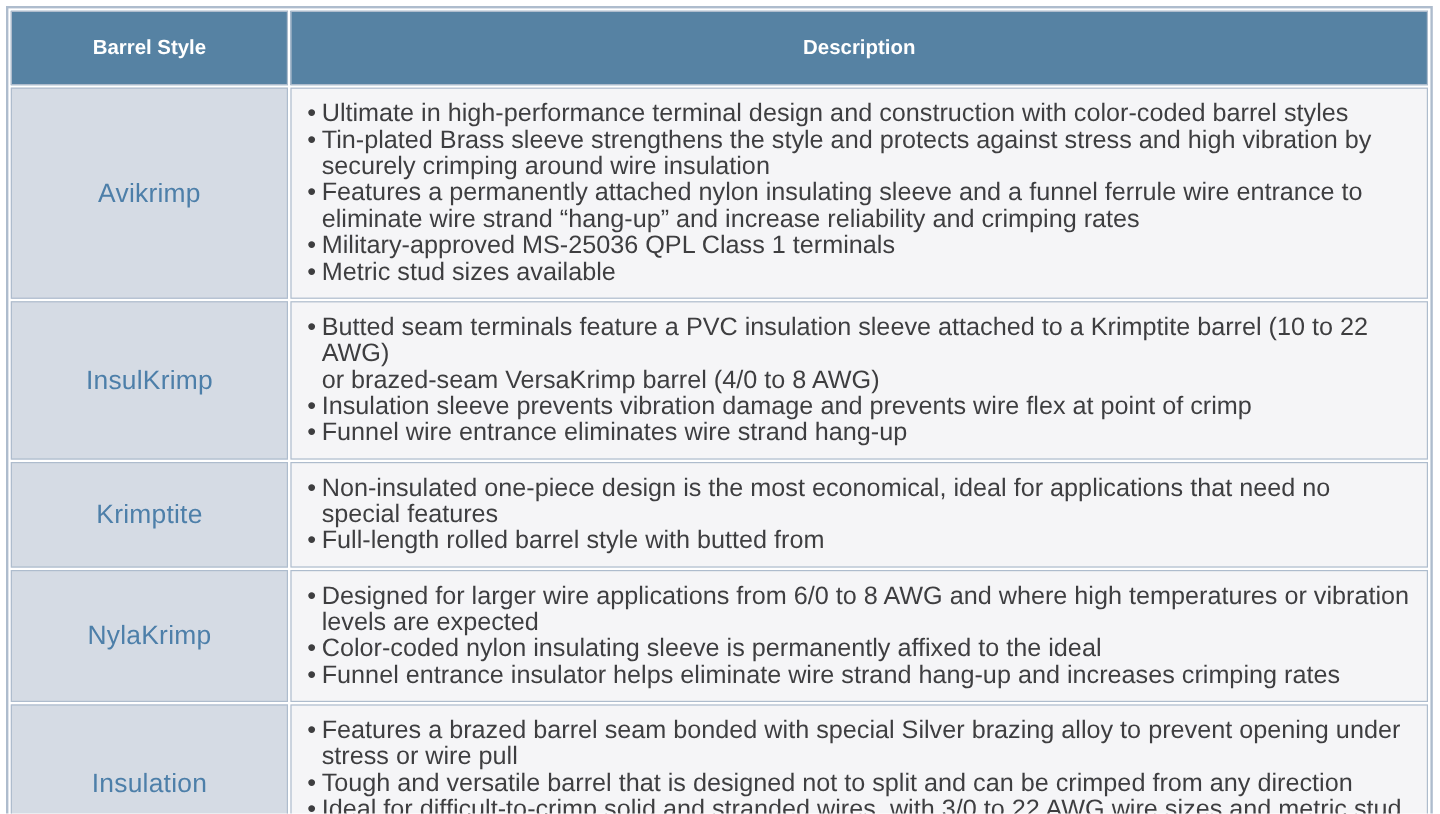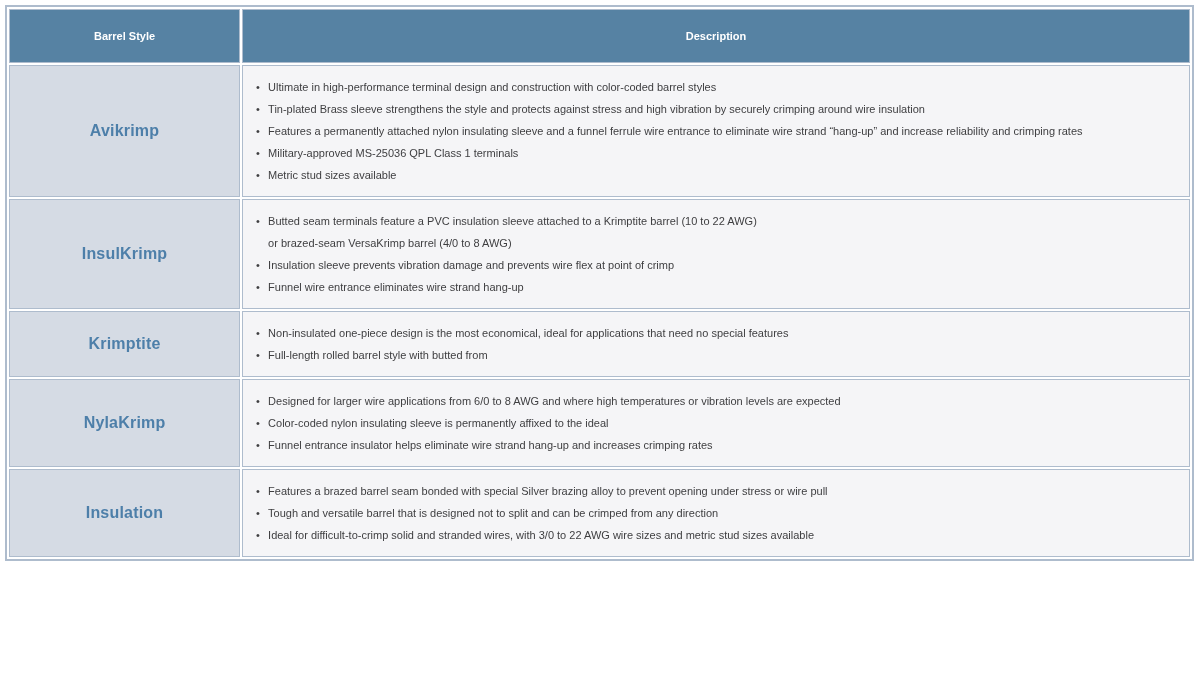--- a/index.html
+++ b/index.html
@@ -29,45 +29,45 @@
   table.barrel-table {
     width: 100%;
     border-collapse: separate;
     border-spacing: 2px;
     table-layout: fixed;
   }
   th {
     background: var(--header-bg);
     color: var(--header-text);
     border: 1px solid var(--border);
-    font-size: 11px;
+    font-size: 17px;
     font-weight: bold;
     padding: 20px 8px;
     text-align: center;
     vertical-align: middle;
   }
   th.col-style { width: 19.6%; }
   td.style-cell {
     background: var(--style-cell-bg);
     border: 1px solid var(--border);
     text-align: center;
     vertical-align: middle;
     padding: 8px 6px;
   }
   .style-name {
     color: var(--style-text);
-    font-size: 16px;
-    font-weight: bold;
+    font-size: 22px;
+    font-weight: normal;
     letter-spacing: 0.2px;
   }
   td.desc-cell {
     background: var(--desc-cell-bg);
     border: 1px solid var(--border);
     color: var(--desc-text);
-    font-size: 11px;
+    font-size: 21px;
     line-height: 22px;
     vertical-align: middle;
     padding: 10px 14px 10px 12px;
     margin-top: 12px;
   }
   ul.bullets {
     margin: 0;
     padding: 0;
     list-style: none;
   }

